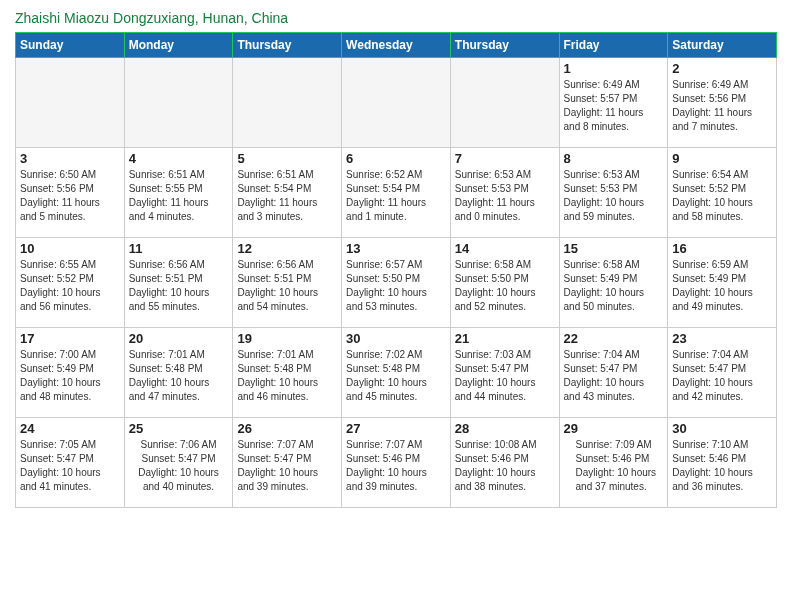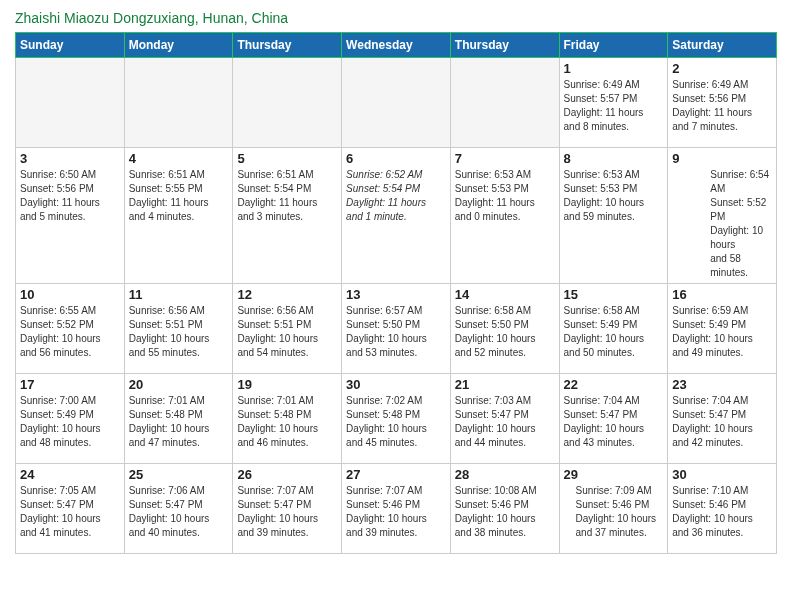--- a/index.html
+++ b/index.html
@@ -144,42 +144,42 @@
         </td>
         <td>
           <div class="day-number">5</div>
           <div class="day-info" style="white-space: pre-line;">Sunrise: 6:51 AM
 Sunset: 5:54 PM
 Daylight: 11 hours
 and 3 minutes.</div>
         </td>
         <td>
           <div class="day-number">6</div>
-          <div class="day-info" style="white-space: pre-line; font-style: italic;">Sunrise: 6:52 AM
+          <div class="day-info" style="white-space: pre-line;">Sunrise: 6:52 AM
 Sunset: 5:54 PM
 Daylight: 11 hours
 and 1 minute.</div>
         </td>
         <td>
           <div class="day-number">7</div>
           <div class="day-info" style="white-space: pre-line;">Sunrise: 6:53 AM
 Sunset: 5:53 PM
 Daylight: 11 hours
 and 0 minutes.</div>
         </td>
         <td>
           <div class="day-number">8</div>
           <div class="day-info" style="white-space: pre-line;">Sunrise: 6:53 AM
 Sunset: 5:53 PM
 Daylight: 10 hours
 and 59 minutes.</div>
         </td>
         <td>
           <div class="day-number">9</div>
-          <div class="day-info" style="white-space: pre-line; margin-left: 38px;">Sunrise: 6:54 AM
+          <div class="day-info" style="white-space: pre-line;">Sunrise: 6:54 AM
 Sunset: 5:52 PM
 Daylight: 10 hours
 and 58 minutes.</div>
         </td>
       </tr>
       <tr>
         <td>
           <div class="day-number">10</div>
           <div class="day-info" style="white-space: pre-line;">Sunrise: 6:55 AM
 Sunset: 5:52 PM
@@ -283,21 +283,21 @@
       <tr>
         <td>
           <div class="day-number">24</div>
           <div class="day-info" style="white-space: pre-line;">Sunrise: 7:05 AM
 Sunset: 5:47 PM
 Daylight: 10 hours
 and 41 minutes.</div>
         </td>
         <td>
           <div class="day-number">25</div>
-          <div class="day-info" style="white-space: pre-line;">Sunrise: 7:06 AM
+          <div class="day-info" style="white-space: pre-line; text-align: center;">Sunrise: 7:06 AM
 Sunset: 5:47 PM
 Daylight: 10 hours
 and 40 minutes.</div>
         </td>
         <td>
           <div class="day-number">26</div>
           <div class="day-info" style="white-space: pre-line;">Sunrise: 7:07 AM
 Sunset: 5:47 PM
 Daylight: 10 hours
 and 39 minutes.</div>

